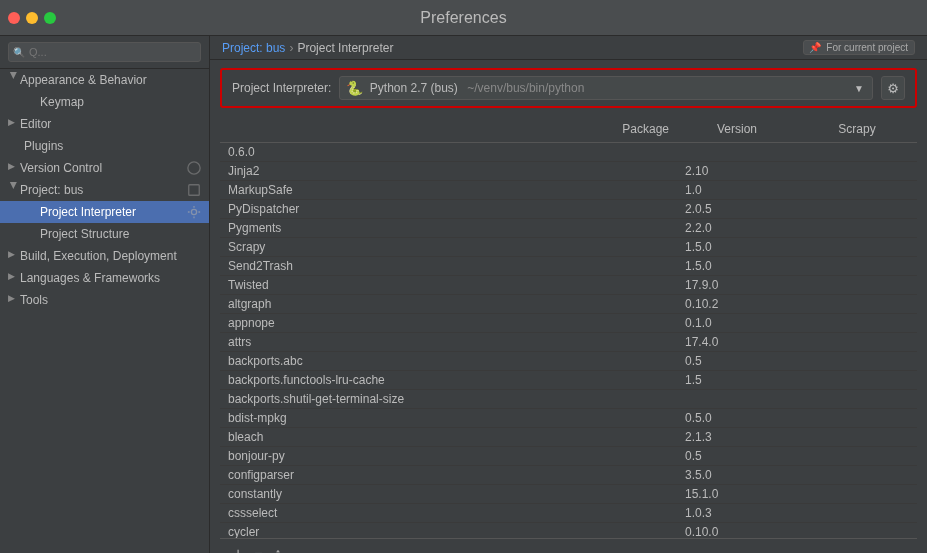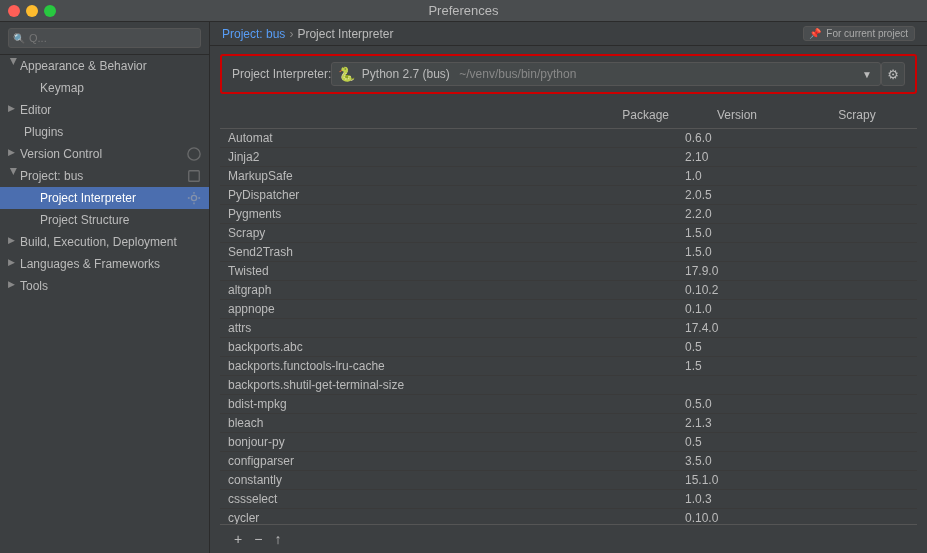--- a/index.html
+++ b/index.html
@@ -7,26 +7,26 @@
       font-family: -apple-system, BlinkMacSystemFont, 'Helvetica Neue', Arial, sans-serif;
       font-size: 12px;
       background: #3c3f41;
       color: #bbbbbb;
       width: 927px;
       height: 553px;
       overflow: hidden;
     }
     .title-bar {
       background: #4a4d4f;
-      height: 22px;
+      height: 36px;
       display: flex;
       align-items: center;
       justify-content: center;
       color: #bbbbbb;
-      font-size: 13px;
+      font-size: 16px;
       border-bottom: 1px solid #2b2b2b;
       position: relative;
     }
     .title-bar-buttons {
       position: absolute;
       left: 8px;
       display: flex;
       gap: 6px;
     }
     .traffic-light {
@@ -141,20 +141,21 @@
       gap: 4px;
     }
     .interpreter-bar {
       display: flex;
       align-items: center;
       padding: 6px 10px;
       background: #3c3f41;
       border: 2px solid #cc0000;
       margin: 8px 10px;
       border-radius: 3px;
+      gap: 8px;
     }
     .interpreter-label {
       font-size: 12px;
       color: #bbbbbb;
       flex-shrink: 0;
     }
     .interpreter-select-wrapper {
       flex: 1;
       display: flex;
       align-items: center;
@@ -366,21 +367,20 @@
     </div>
 
     <div class="packages-table">
       <div class="table-header">
         <div class="table-header-cell">Package</div>
         <div class="table-header-cell">Version</div>
         <div class="table-header-cell">Scrapy</div>
       </div>
       <div id="table-body">
           <div class="table-row">
-      <div class="table-cell">Automat</div>
       <div class="table-cell">0.6.0</div>
       <div class="table-cell"></div>
     </div>
           <div class="table-row">
       <div class="table-cell">Jinja2</div>
       <div class="table-cell">2.10</div>
       <div class="table-cell"></div>
     </div>
           <div class="table-row">
       <div class="table-cell">MarkupSafe</div>

